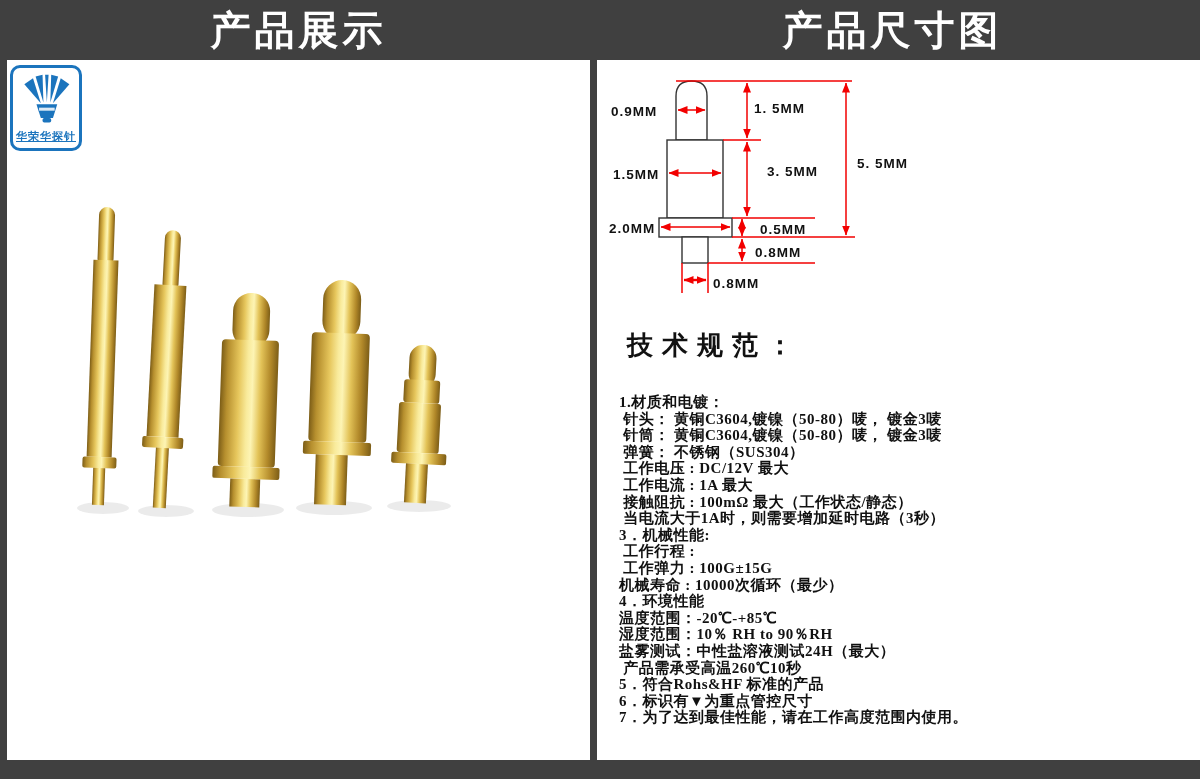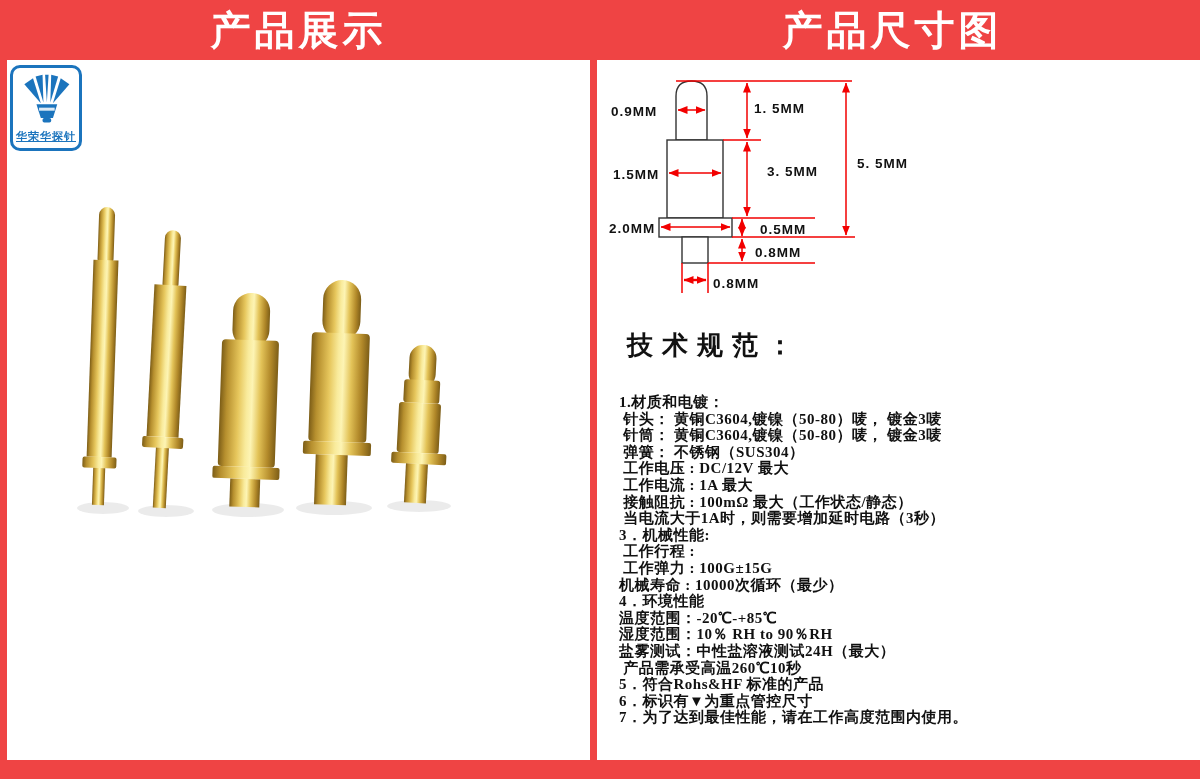--- a/index.html
+++ b/index.html
@@ -1,18 +1,18 @@
 <!DOCTYPE html>
 <html><head>
 <meta charset="utf-8">
 <style>
   html,body{margin:0;padding:0;}
   #app{
     position:relative;width:1200px;height:779px;overflow:hidden;
-    background:#ef4444;
+    background:#404040;
     font-family:"Liberation Sans",sans-serif;
   }
   
   .hdr{
     position:absolute;top:0;height:60px;display:flex;align-items:center;justify-content:center;
     color:#ffffff;font-weight:700;font-size:40px;letter-spacing:4px;
     font-family:"Liberation Sans",sans-serif;
   }
   #hdr-left{left:7px;width:583px;}
   #hdr-right{left:597px;width:591px;}

